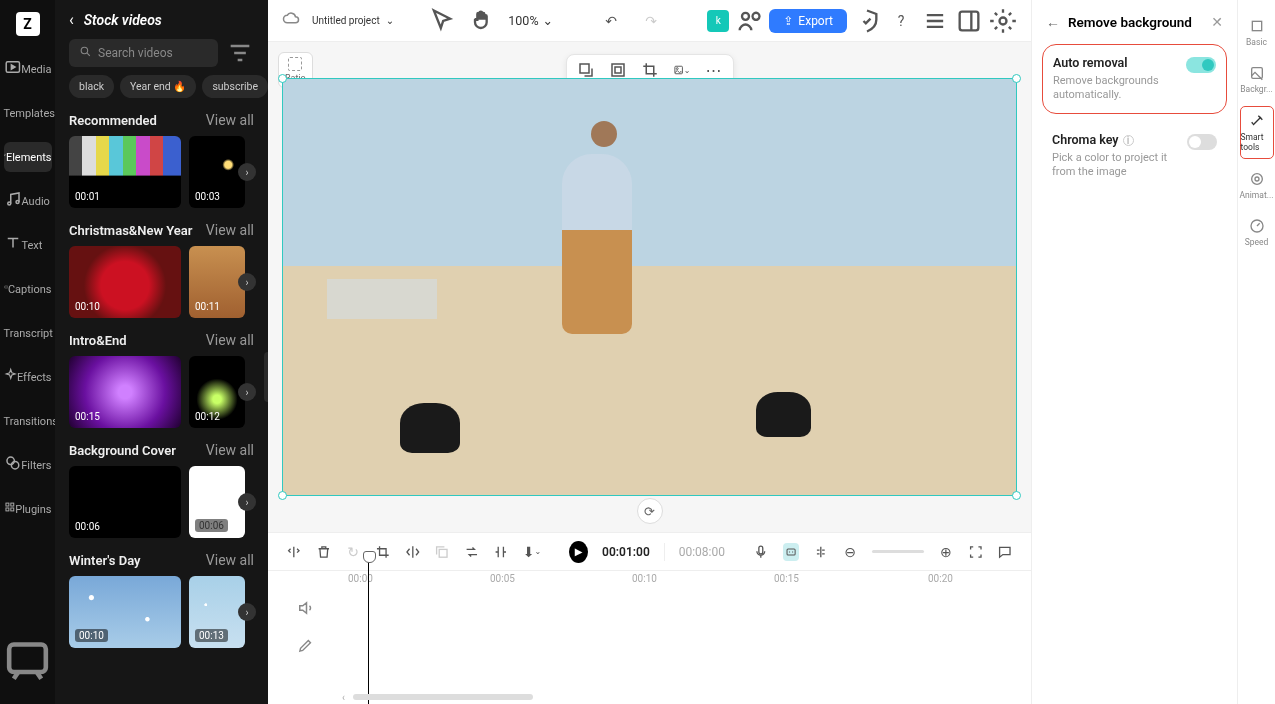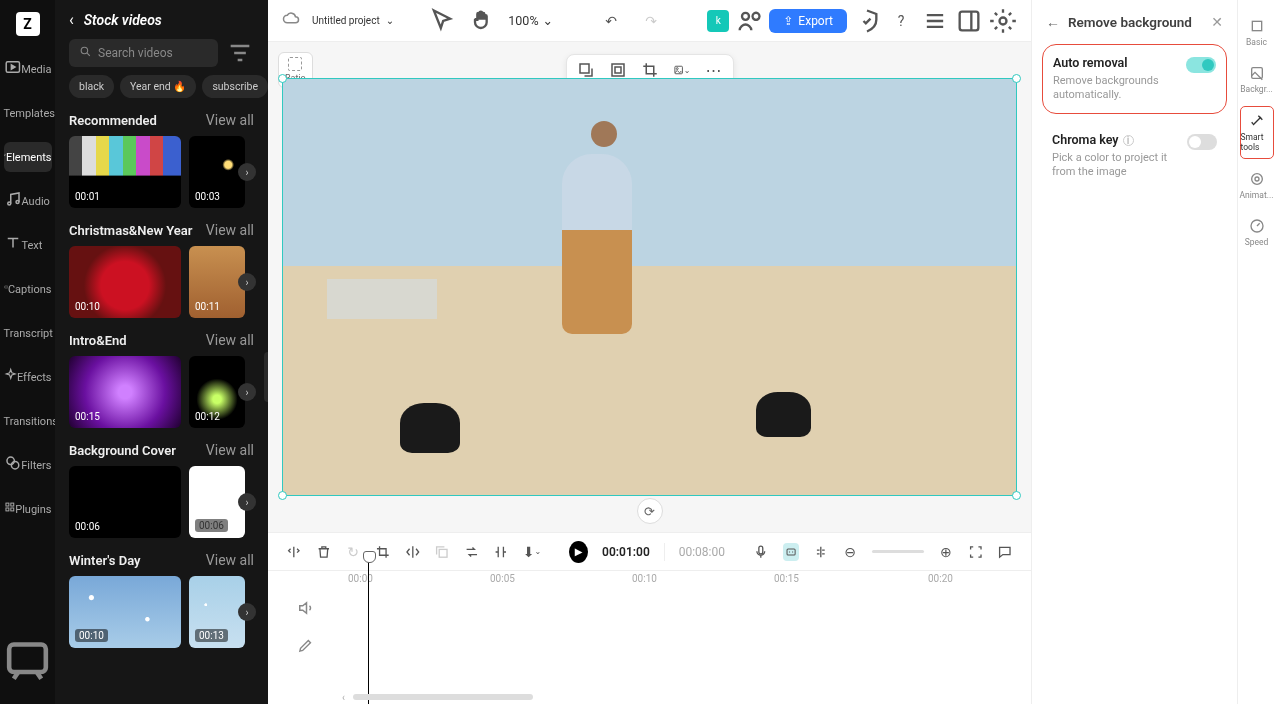--- a/index.html
+++ b/index.html
@@ -106,21 +106,21 @@
 .clip .lbl-top { position:absolute; top:2px; left:6px; font-size:9px; color:#dff;}
 .clip .spinner { width:12px;height:12px;border:2px solid rgba(255,255,255,0.4);border-top-color:#fff;border-radius:50%;}
 .scroll-x { position:absolute; bottom:2px; left:0; right:10px; height:10px; display:flex; align-items:center; gap:4px; padding-left:0;}
 .scroll-x .arrow { font-size:10px; color:#aaa;}
 .scroll-x .bar { height:6px; width:180px; background:#ddd; border-radius:3px; margin-left:4px;}
 
 
 .props { width:206px; border-left:1px solid #eee; background:#fff; display:flex; flex-direction:column; flex-shrink:0;}
 .props-head { display:flex; align-items:center; gap:8px; padding:14px 14px 10px;}
 .props-head .back { color:#666; font-size:14px;}
-.props-head h3 { font-size:13.5px; font-weight:600; color:#404040;}
+.props-head h3 { font-size:13.5px; font-weight:600; color:#000000;}
 .props-head .close { margin-left:auto; color:#999; font-size:14px;}
 .prop-box { margin:4px 10px; padding:10px 10px; border-radius:14px;}
 .prop-box.highlight { border:1px solid #e74c3c;}
 .prop-box .title { font-size:12.5px; font-weight:600; color:#222; margin-bottom:4px;}
 .prop-box .desc { font-size:11px; color:#999; line-height:1.3;}
 .prop-box .row { display:flex; align-items:flex-start;}
 .prop-box .txt { flex:1; padding-right:6px;}
 .toggle { width:30px;height:16px;border-radius:10px;background:#ddd;position:relative;flex-shrink:0; margin-top:2px;}
 .toggle.on { background:#8be5e0;}
 .toggle .knob { width:12px;height:12px;border-radius:50%;background:#fff;position:absolute;top:2px;left:2px;}

